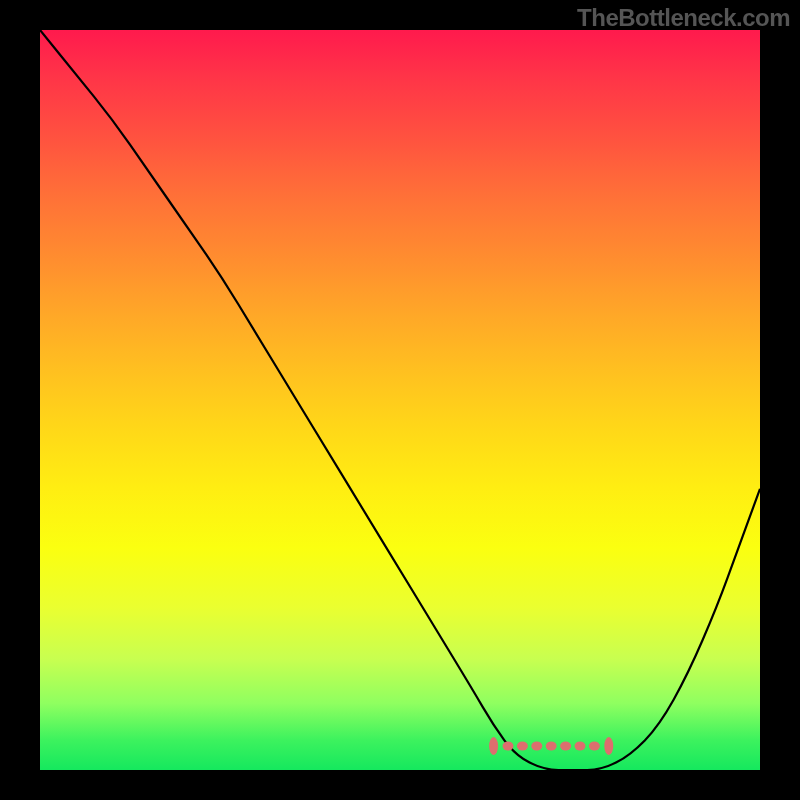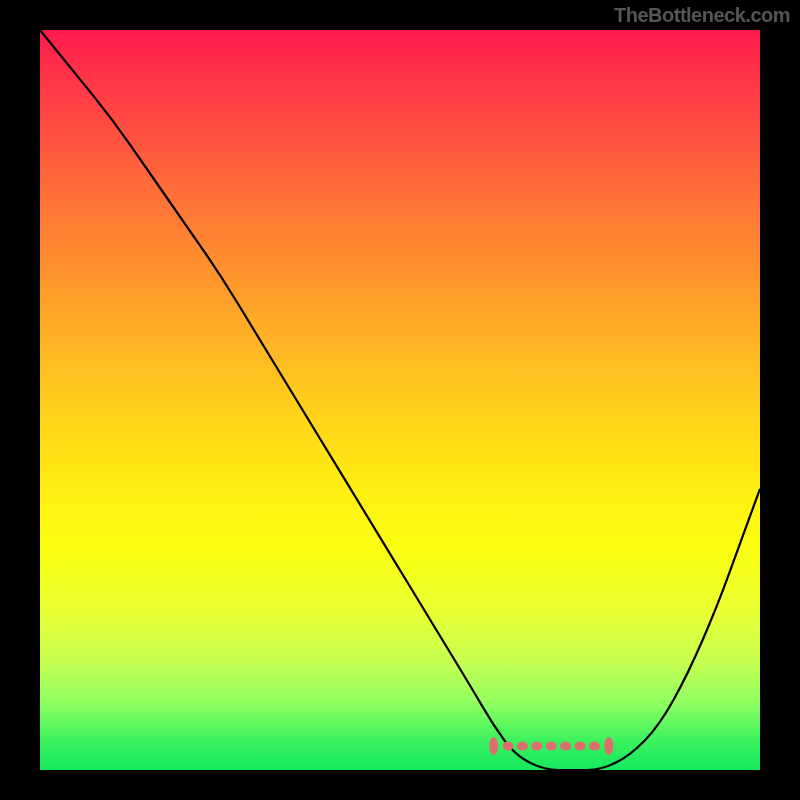--- a/index.html
+++ b/index.html
@@ -14,21 +14,21 @@
 .chart-container {
   position: relative;
   width: 800px;
   height: 800px;
   background: #000;
 }
 .watermark {
   position: absolute;
   top: 4px;
   right: 10px;
-  font-size: 20px;
+  font-size: 24px;
   font-weight: 600;
   color: #555;
   letter-spacing: -0.5px;
 }
 .plot-area {
   position: absolute;
   left: 40px;
   top: 30px;
   width: 720px;
   height: 740px;

